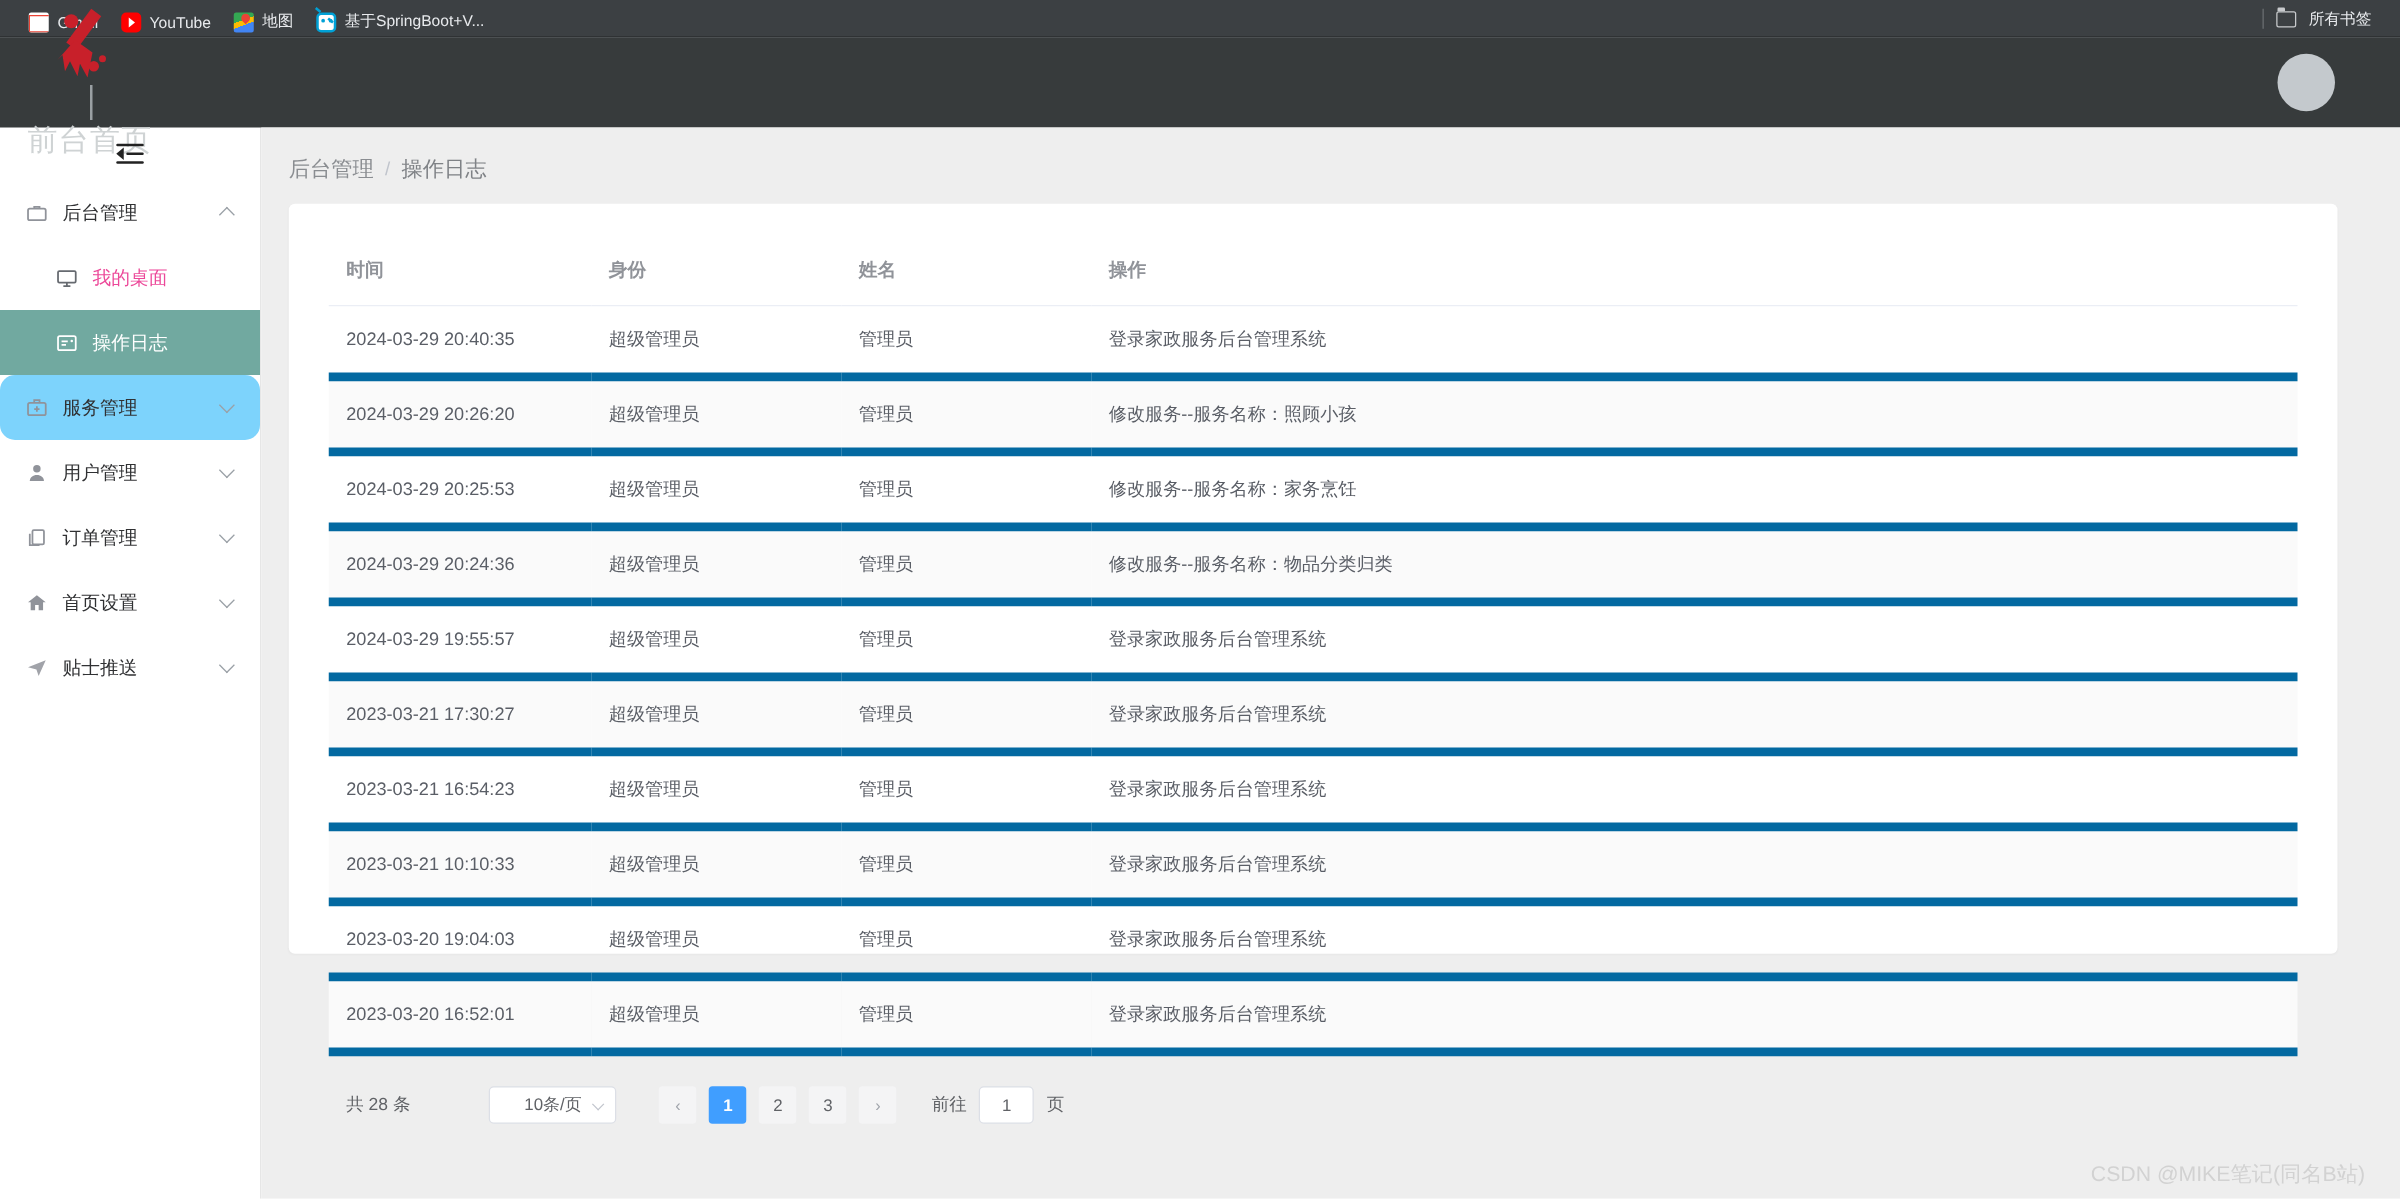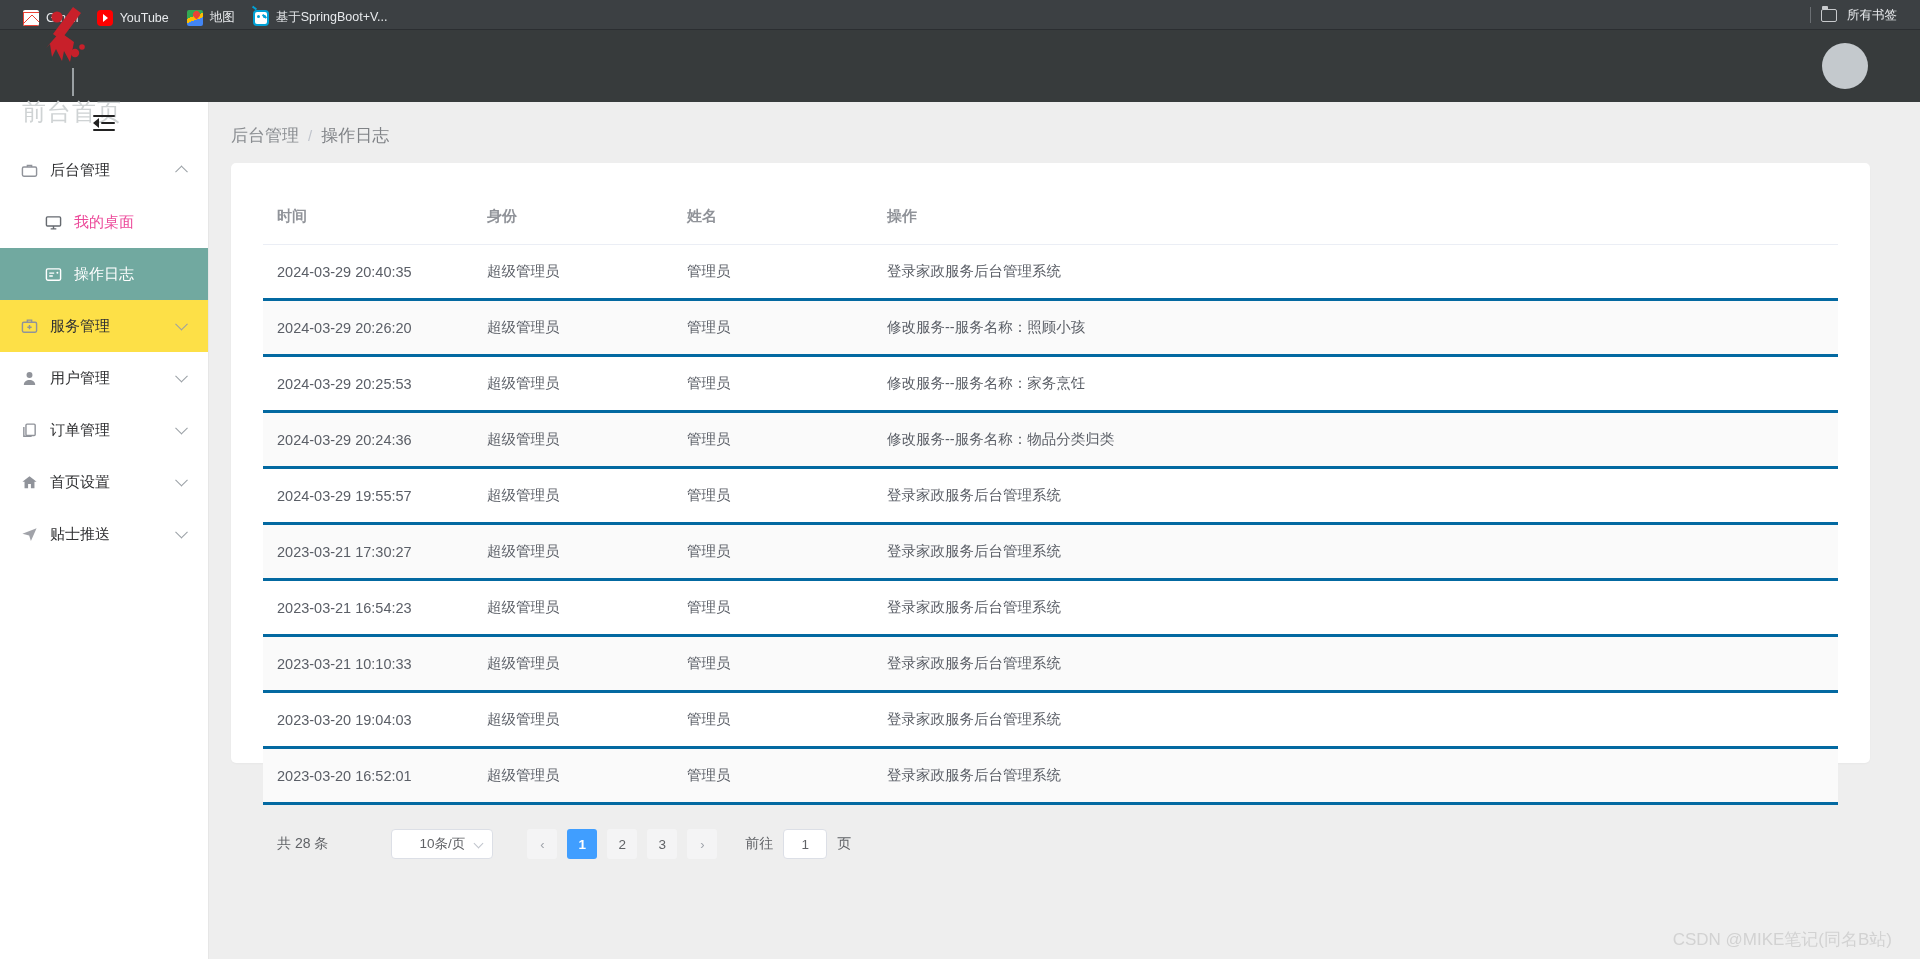--- a/index.html
+++ b/index.html
@@ -162,21 +162,21 @@
   }
   .menu-item .m-ico svg { display: block; }
   .menu-item .chev {
     position: absolute; right: 22px; top: 50%;
     width: 9px; height: 9px;
     border-right: 1.6px solid #9aa0a6;
     border-bottom: 1.6px solid #9aa0a6;
     transform: translateY(-70%) rotate(45deg);
   }
   .menu-item .chev.up { transform: translateY(-30%) rotate(-135deg); }
-  .menu-item.hovered { background: #fde047; }
+  .menu-item.hovered { background: #7dd3fc; border-radius: 12px; }
   .sub-item {
     height: 52px;
     display: flex; align-items: center;
     padding-left: 44px;
     cursor: pointer;
     color: #ec4899;
     font-size: 15px;
   }
   .sub-item .m-ico {
     width: 18px; height: 18px; margin-right: 12px; flex: 0 0 18px;
@@ -213,21 +213,21 @@
   table#log-table { width: 100%; border-collapse: collapse; table-layout: fixed; }
   #log-table th {
     text-align: left;
     font-size: 15px; font-weight: 700; color: #909399;
     padding: 14px 0 18px 14px;
     border-bottom: 1px solid #ebeef5;
   }
   #log-table td {
     font-size: 14.5px; color: #5a5e66;
     padding: 17px 0 17px 14px;
-    border-bottom: 3px solid #0369a1;
+    border-bottom: 7px solid #0369a1;
     white-space: nowrap;
   }
   #log-table tbody tr:nth-child(even) { background: #fafafa; }
   #log-table col.c-time  { width: 210px; }
   #log-table col.c-role  { width: 200px; }
   #log-table col.c-name  { width: 200px; }
   #log-table col.c-act   { width: auto; }
 
   
   #pagination {

